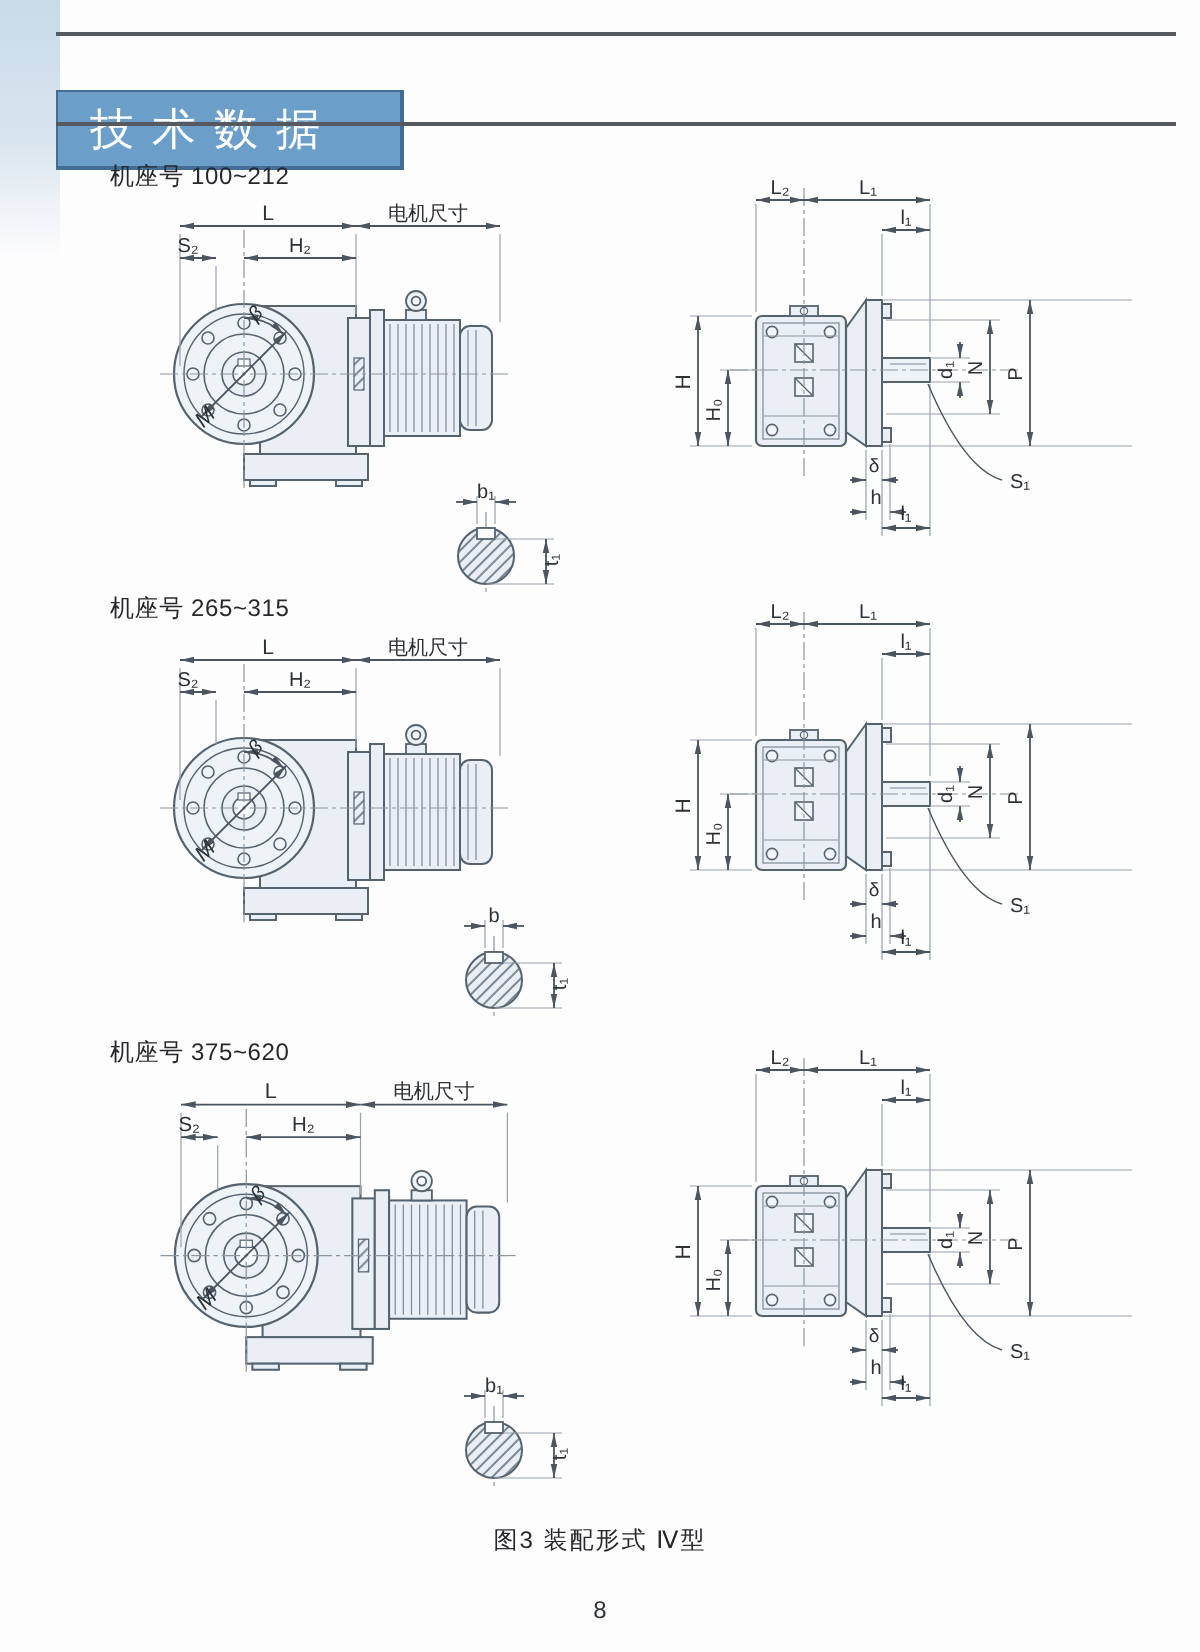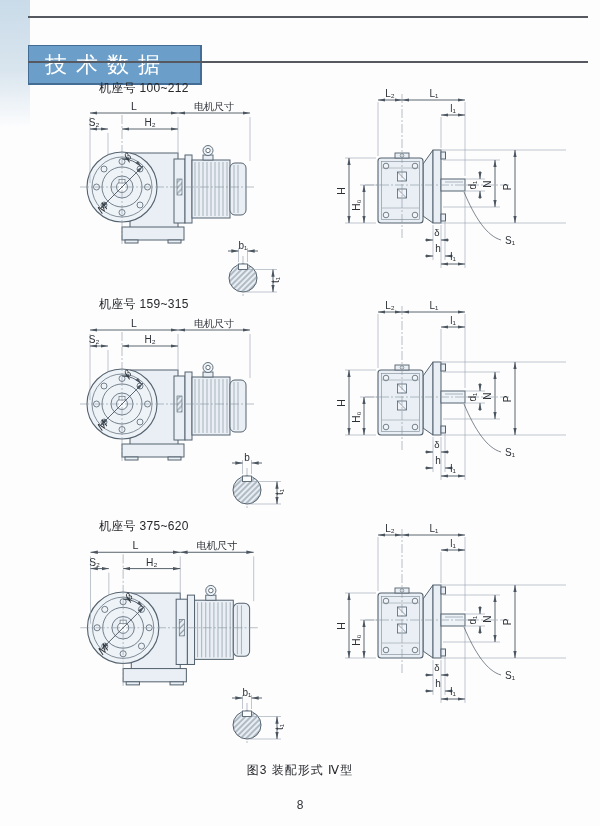--- a/index.html
+++ b/index.html
@@ -16,21 +16,21 @@
   .banner{
     position:absolute;left:28px;top:21px;width:174px;height:40px;
     background:#6b9fca;border:1px solid #446d95;box-sizing:border-box;
     border-bottom-width:2px;border-right-width:2px;margin-top:24px;
   }
   .banner-title{
     position:absolute;left:16px;top:0;line-height:37px;
     font-size:22px;letter-spacing:9px;color:#ffffff;white-space:nowrap;
   }
   .sec-heading{
-    position:absolute;font-size:12px;color:#26282b;letter-spacing:0.3px;white-space:nowrap;margin-left:44px;
+    position:absolute;font-size:12px;color:#26282b;letter-spacing:0.3px;white-space:nowrap;
   }
   .section{position:absolute;left:0;width:600px;height:0;}
   .drawing{position:absolute;}
   svg text{font-family:"Liberation Sans","DejaVu Sans",sans-serif;fill:#2c3136;}
   .caption{
     position:absolute;left:0;width:600px;text-align:center;
     font-size:12px;color:#26282b;letter-spacing:1px;
   }
   .page-number{
     position:absolute;left:0;width:600px;text-align:center;
@@ -261,21 +261,21 @@
       <text x="170" y="156" font-size="10">S₁</text>
     </svg>
     <svg class="drawing" style="left:213px;top:162px" width="85" height="62" viewBox="0 0 85 62">
       <use href="#gShaft"></use>
       <text x="30" y="9" font-size="10" text-anchor="middle">b₁</text>
       <text x="66" y="40" font-size="10" text-anchor="middle" transform="rotate(-90 66 40)">t₁</text>
     </svg>
   </section>
 
   <section class="section" style="top:295px">
-    <div class="sec-heading" style="left:55px;top:1px">机座号 159~315</div>
+    <div class="sec-heading" style="left:55px;top:1px">机座号 265~315</div>
     <svg class="drawing" style="left:78px;top:21px" width="225" height="150" viewBox="0 0 225 150">
       <use href="#gFront"></use>
       <text x="56" y="11" font-size="10.5" text-anchor="middle">L</text>
       <text x="136" y="11" font-size="10" text-anchor="middle">电机尺寸</text>
       <text x="16" y="27" font-size="10" text-anchor="middle">S₂</text>
       <text x="72" y="27" font-size="10" text-anchor="middle">H₂</text>
       <text x="27" y="112" font-size="11" font-style="italic" text-anchor="middle" transform="rotate(-45 27 112)">M</text>
       <text x="52" y="60" font-size="10" font-style="italic" text-anchor="middle" transform="rotate(-45 52 60)">β</text>
     </svg>
     <svg class="drawing" style="left:335px;top:5px" width="235" height="185" viewBox="0 0 235 185">

